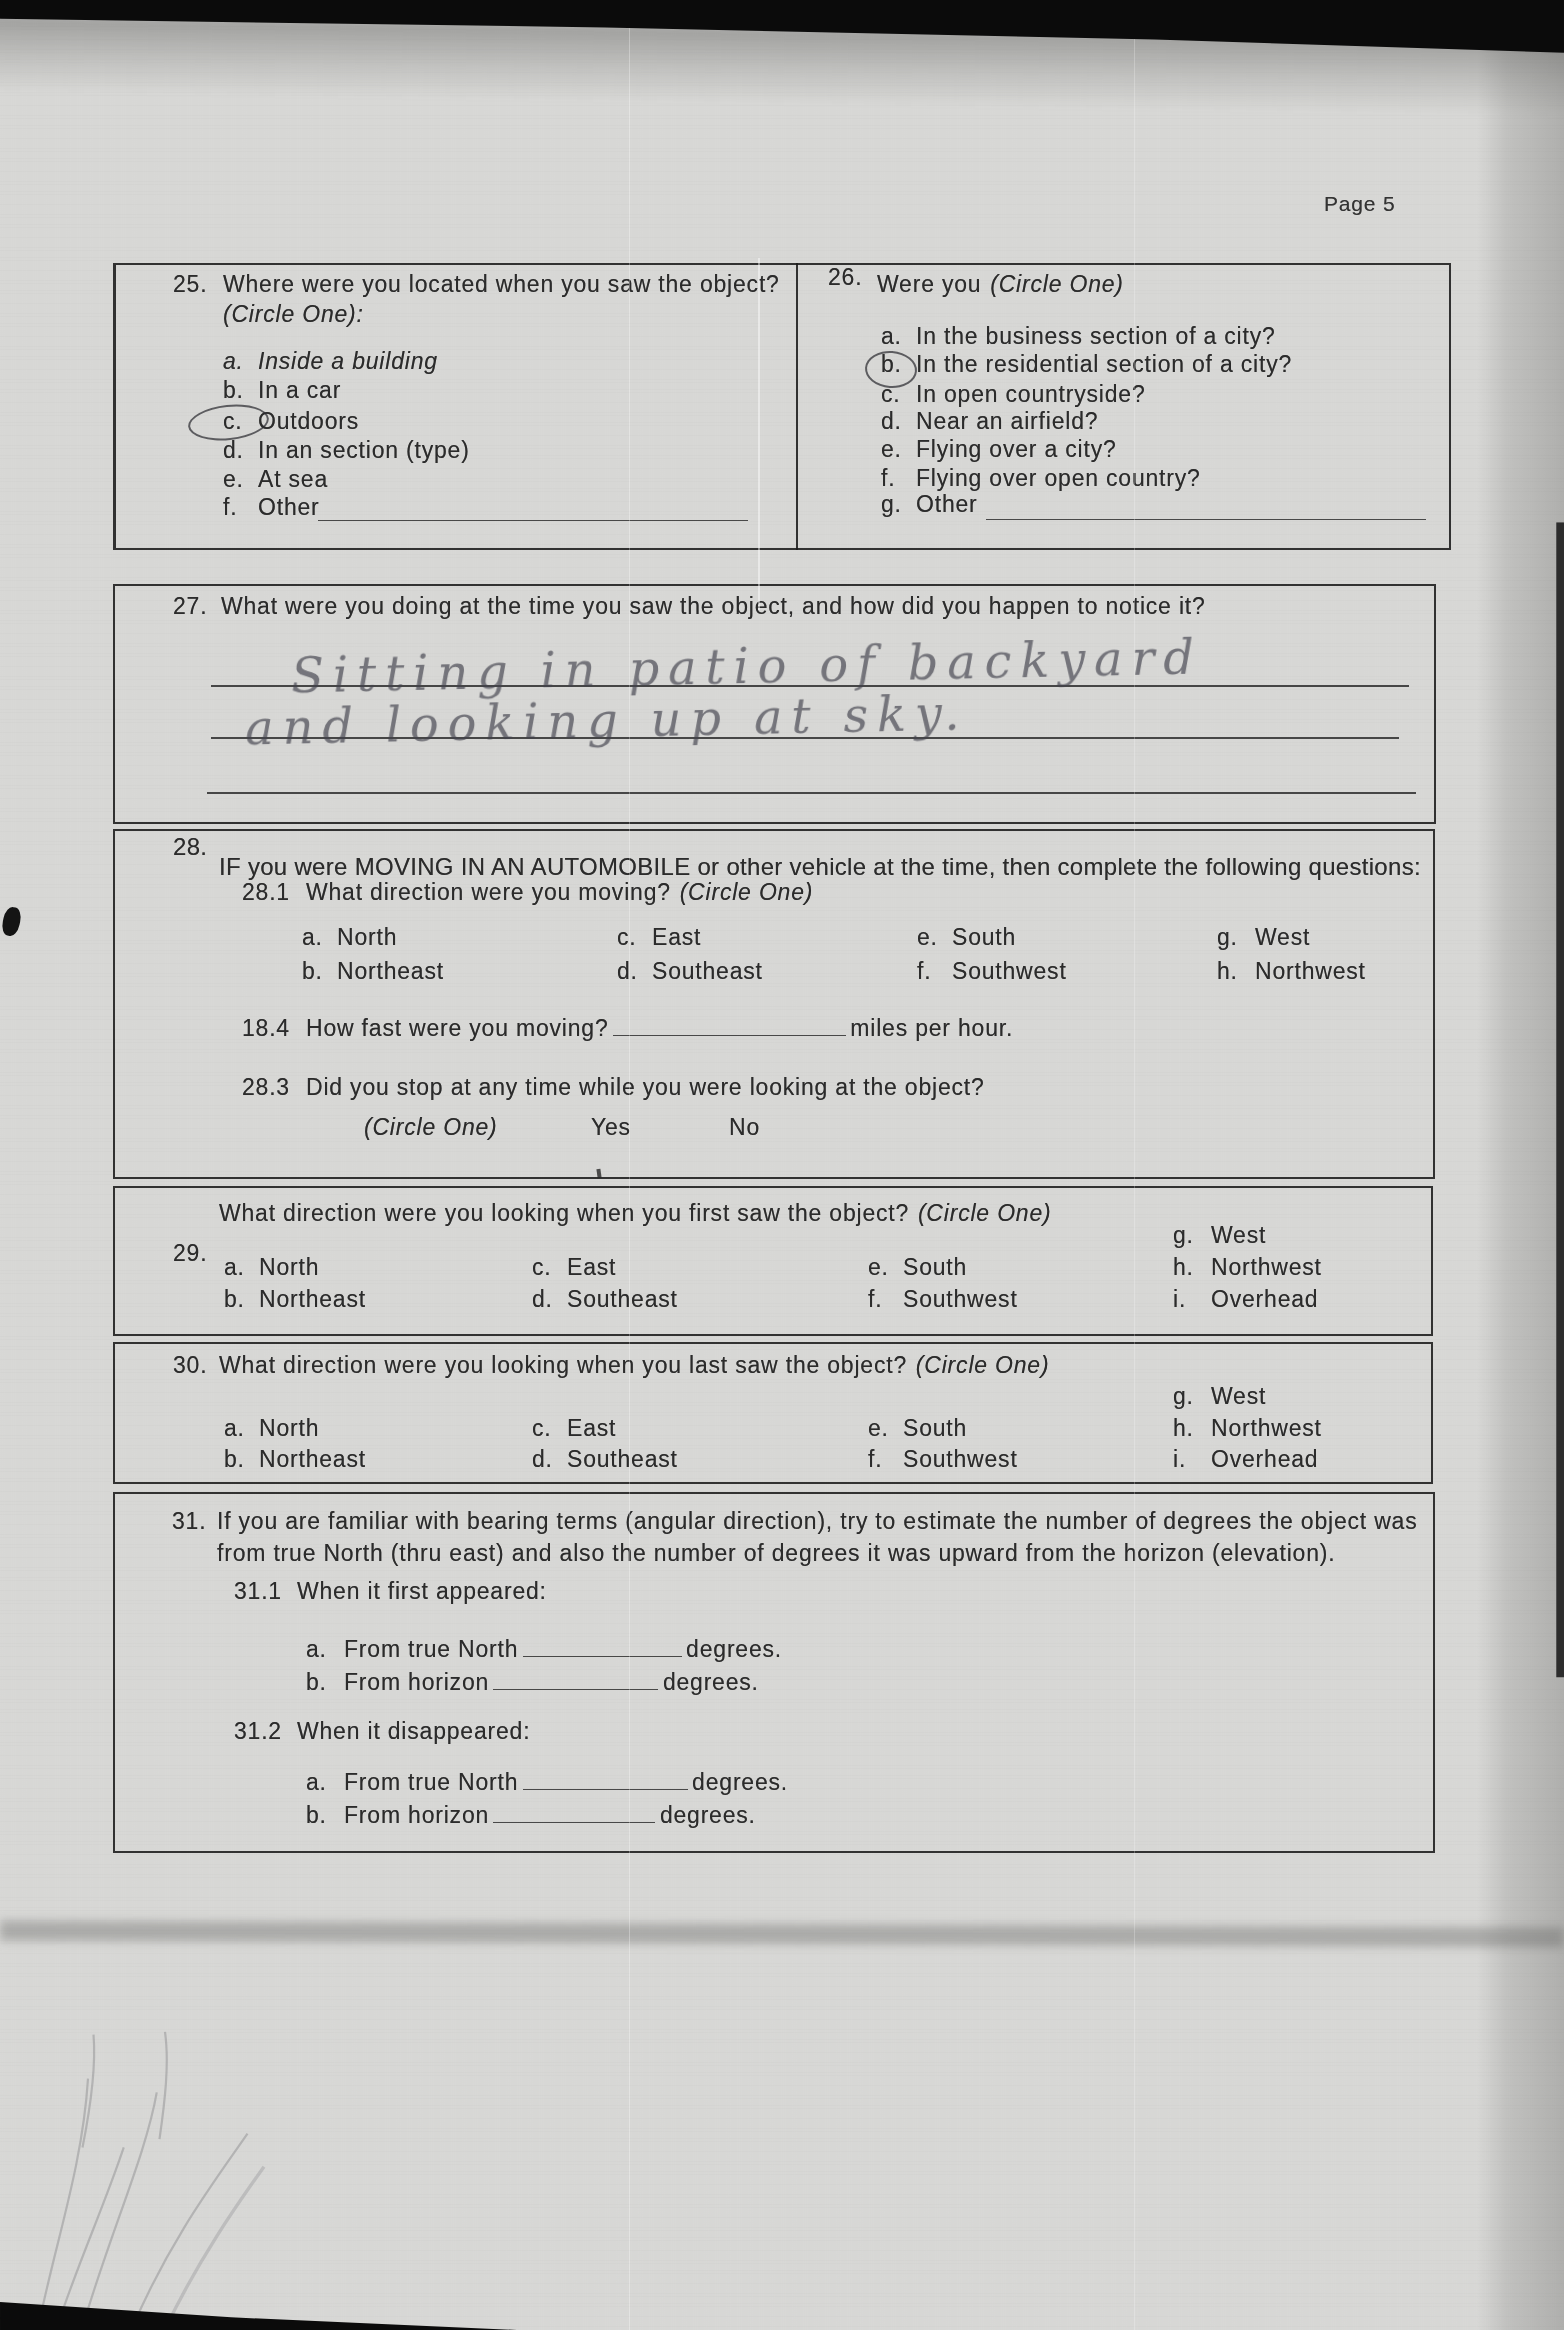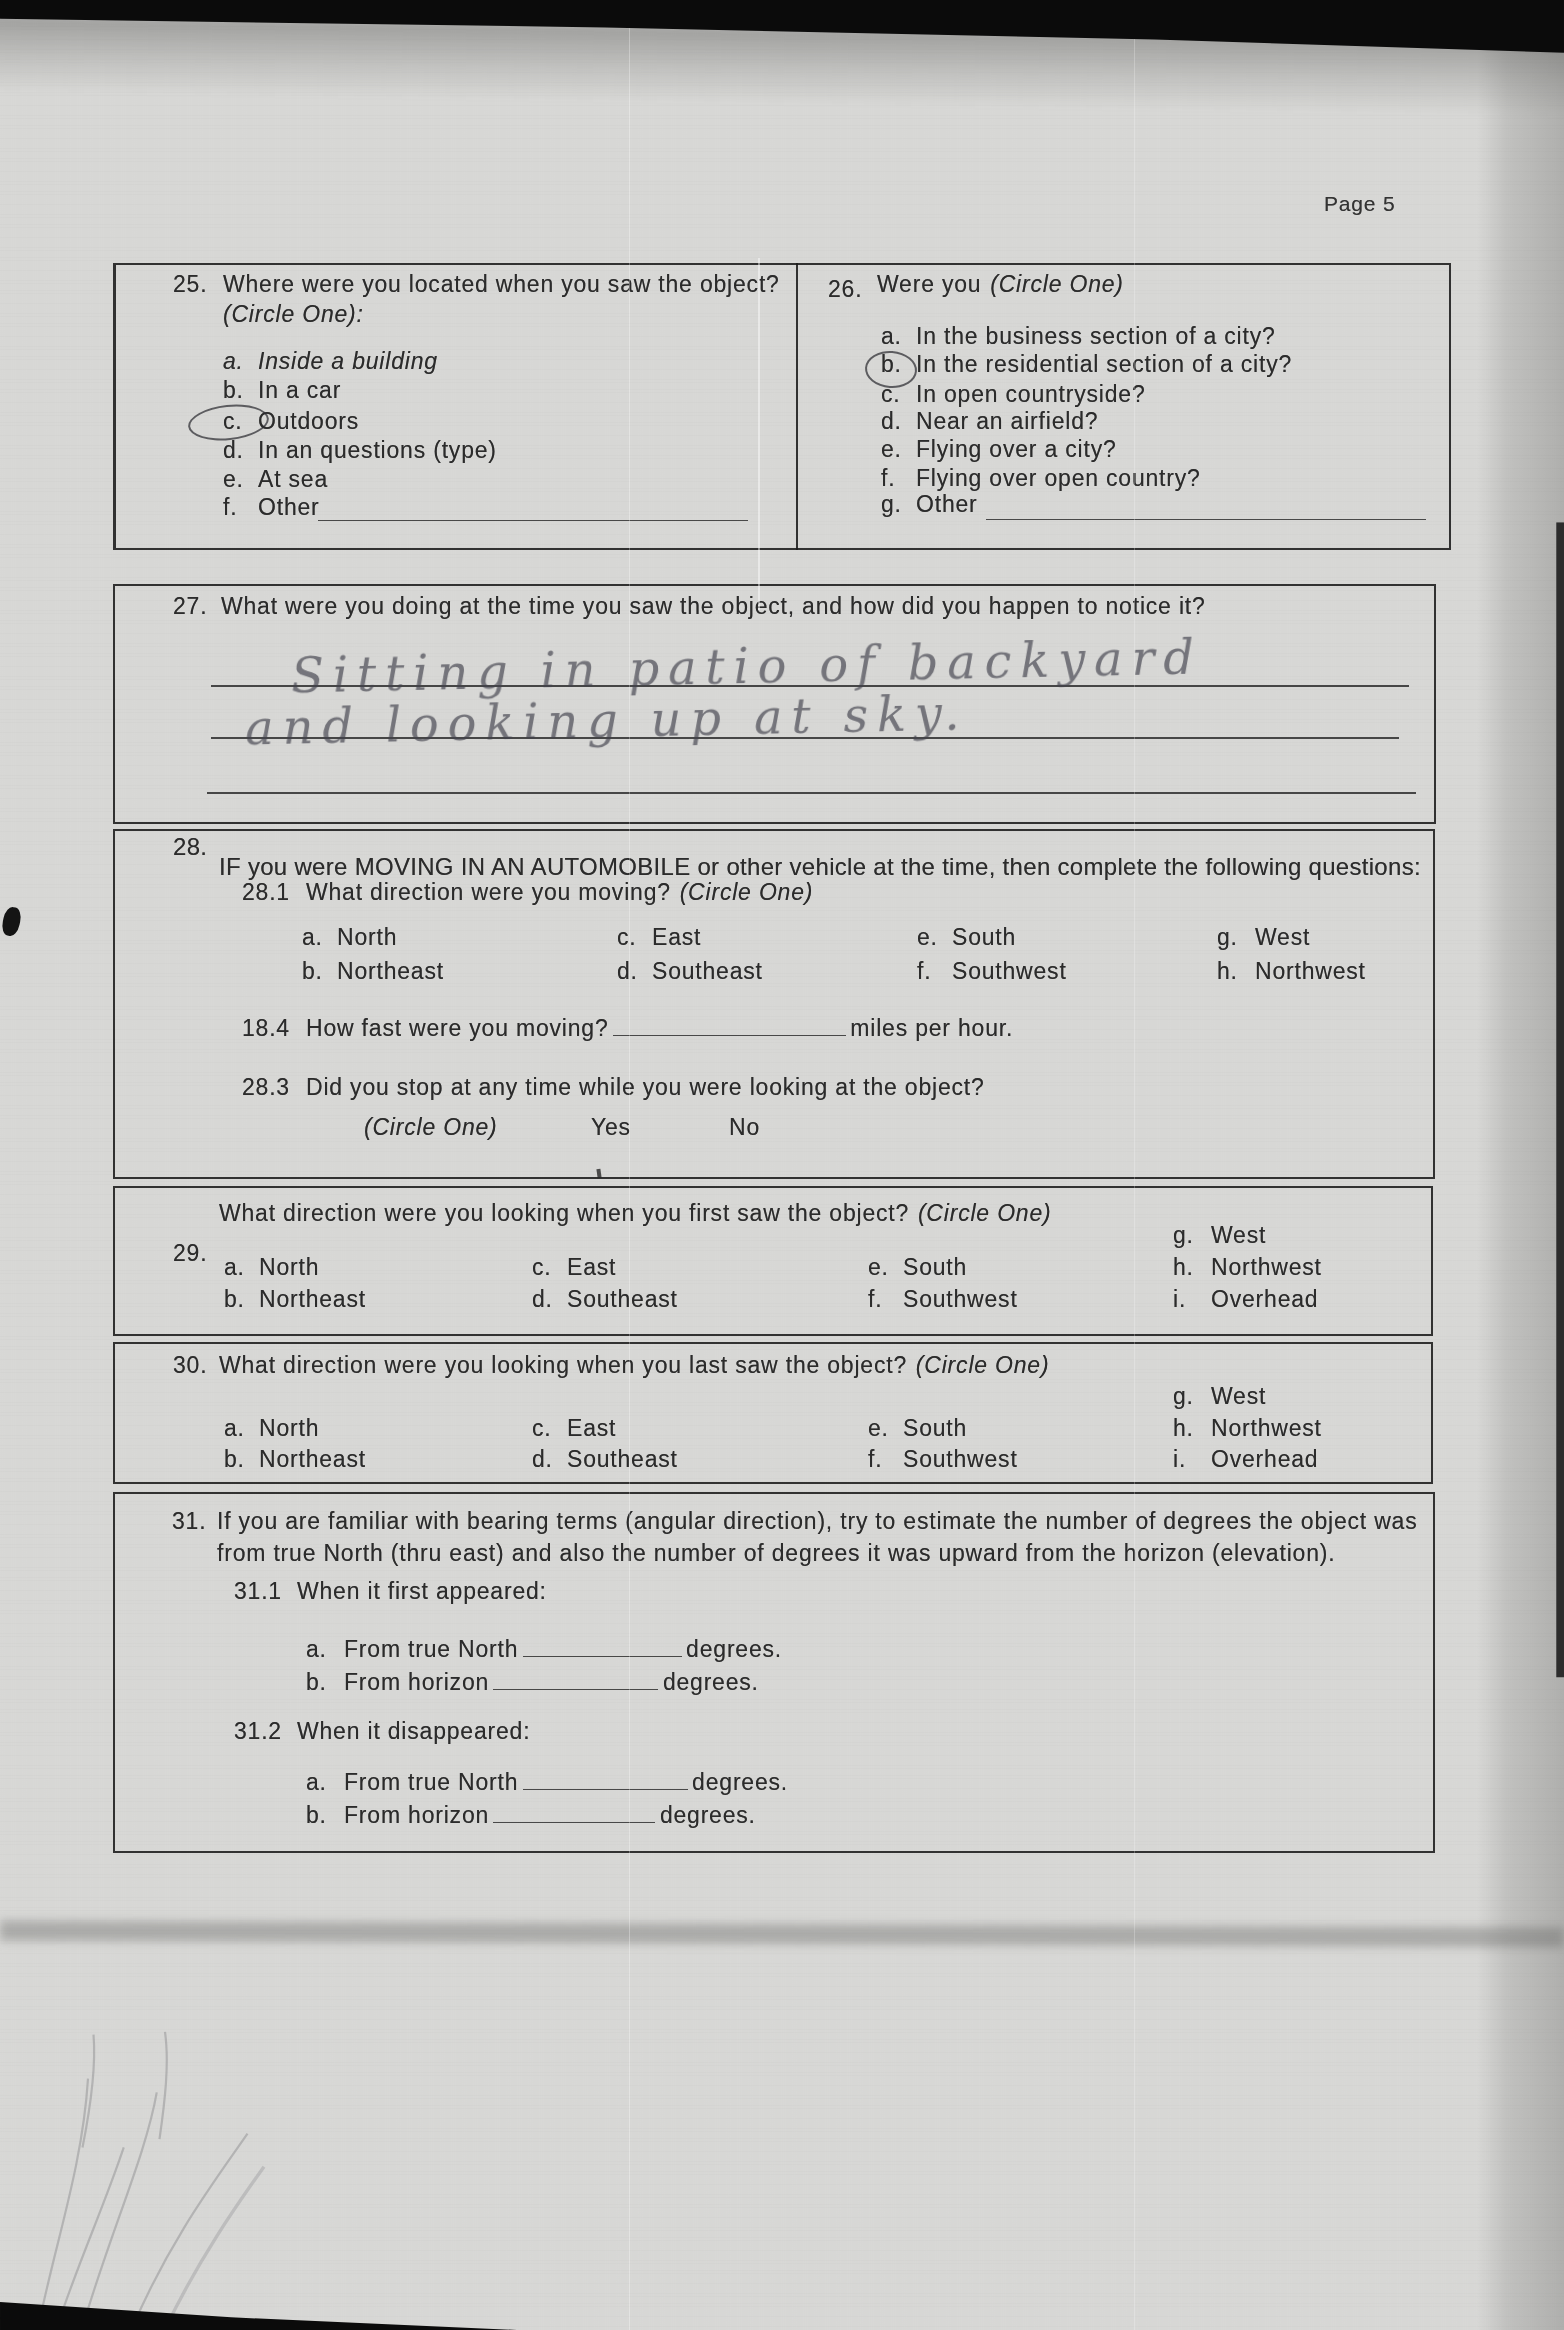--- a/index.html
+++ b/index.html
@@ -65,27 +65,27 @@
   <div class="box" style="left:113px;top:263px;width:1338px;height:287px;border-left-width:3.3px;"></div>
   <div class="vdiv" style="left:796px;top:263px;height:287px;"></div>
 
   <span class="t" style="left:173px;top:271px;">25.</span>
   <span class="t" style="left:223px;top:271px;">Where were you located when you saw the object?</span>
   <span class="t it" style="left:223px;top:301px;">(Circle One):</span>
 
   <span class="t" style="left:223px;top:348px;font-style:italic;"><span class="letter">a.</span><span>Inside a building</span></span>
   <span class="t" style="left:223px;top:377px;"><span class="letter">b.</span><span>In a car</span></span>
   <span class="t" style="left:223px;top:408px;"><span class="letter">c.</span><span>Outdoors</span></span>
-  <span class="t" style="left:223px;top:437px;"><span class="letter">d.</span><span>In an questions (type)</span></span>
+  <span class="t" style="left:223px;top:437px;"><span class="letter">d.</span><span>In an section (type)</span></span>
   <span class="t" style="left:223px;top:466px;"><span class="letter">e.</span><span>At sea</span></span>
   <span class="t" style="left:223px;top:494px;"><span class="letter">f.</span><span>Other</span></span>
   <div class="uline" style="left:318px;top:520px;width:430px;"></div>
   <div class="circle" style="left:188px;top:405px;width:77px;height:31px;transform:rotate(-6deg);"></div>
 
-  <span class="t" style="left:828px;top:276px;">26.</span>
+  <span class="t" style="left:828px;top:264px;">26.</span>
   <span class="t" style="left:877px;top:271px;"><span>Were you</span><span class="it" style="margin-left:8.8px;">(Circle One)</span></span>
 
   <span class="t" style="left:881px;top:323px;"><span class="letter">a.</span><span>In the business section of a city?</span></span>
   <span class="t" style="left:881px;top:351px;"><span class="letter">b.</span><span>In the residential section of a city?</span></span>
   <span class="t" style="left:881px;top:381px;"><span class="letter">c.</span><span>In open countryside?</span></span>
   <span class="t" style="left:881px;top:408px;"><span class="letter">d.</span><span>Near an airfield?</span></span>
   <span class="t" style="left:881px;top:436px;"><span class="letter">e.</span><span>Flying over a city?</span></span>
   <span class="t" style="left:881px;top:465px;"><span class="letter">f.</span><span>Flying over open country?</span></span>
   <span class="t" style="left:881px;top:491px;"><span class="letter">g.</span><span>Other</span></span>
   <div class="uline" style="left:986px;top:519px;width:440px;"></div>

